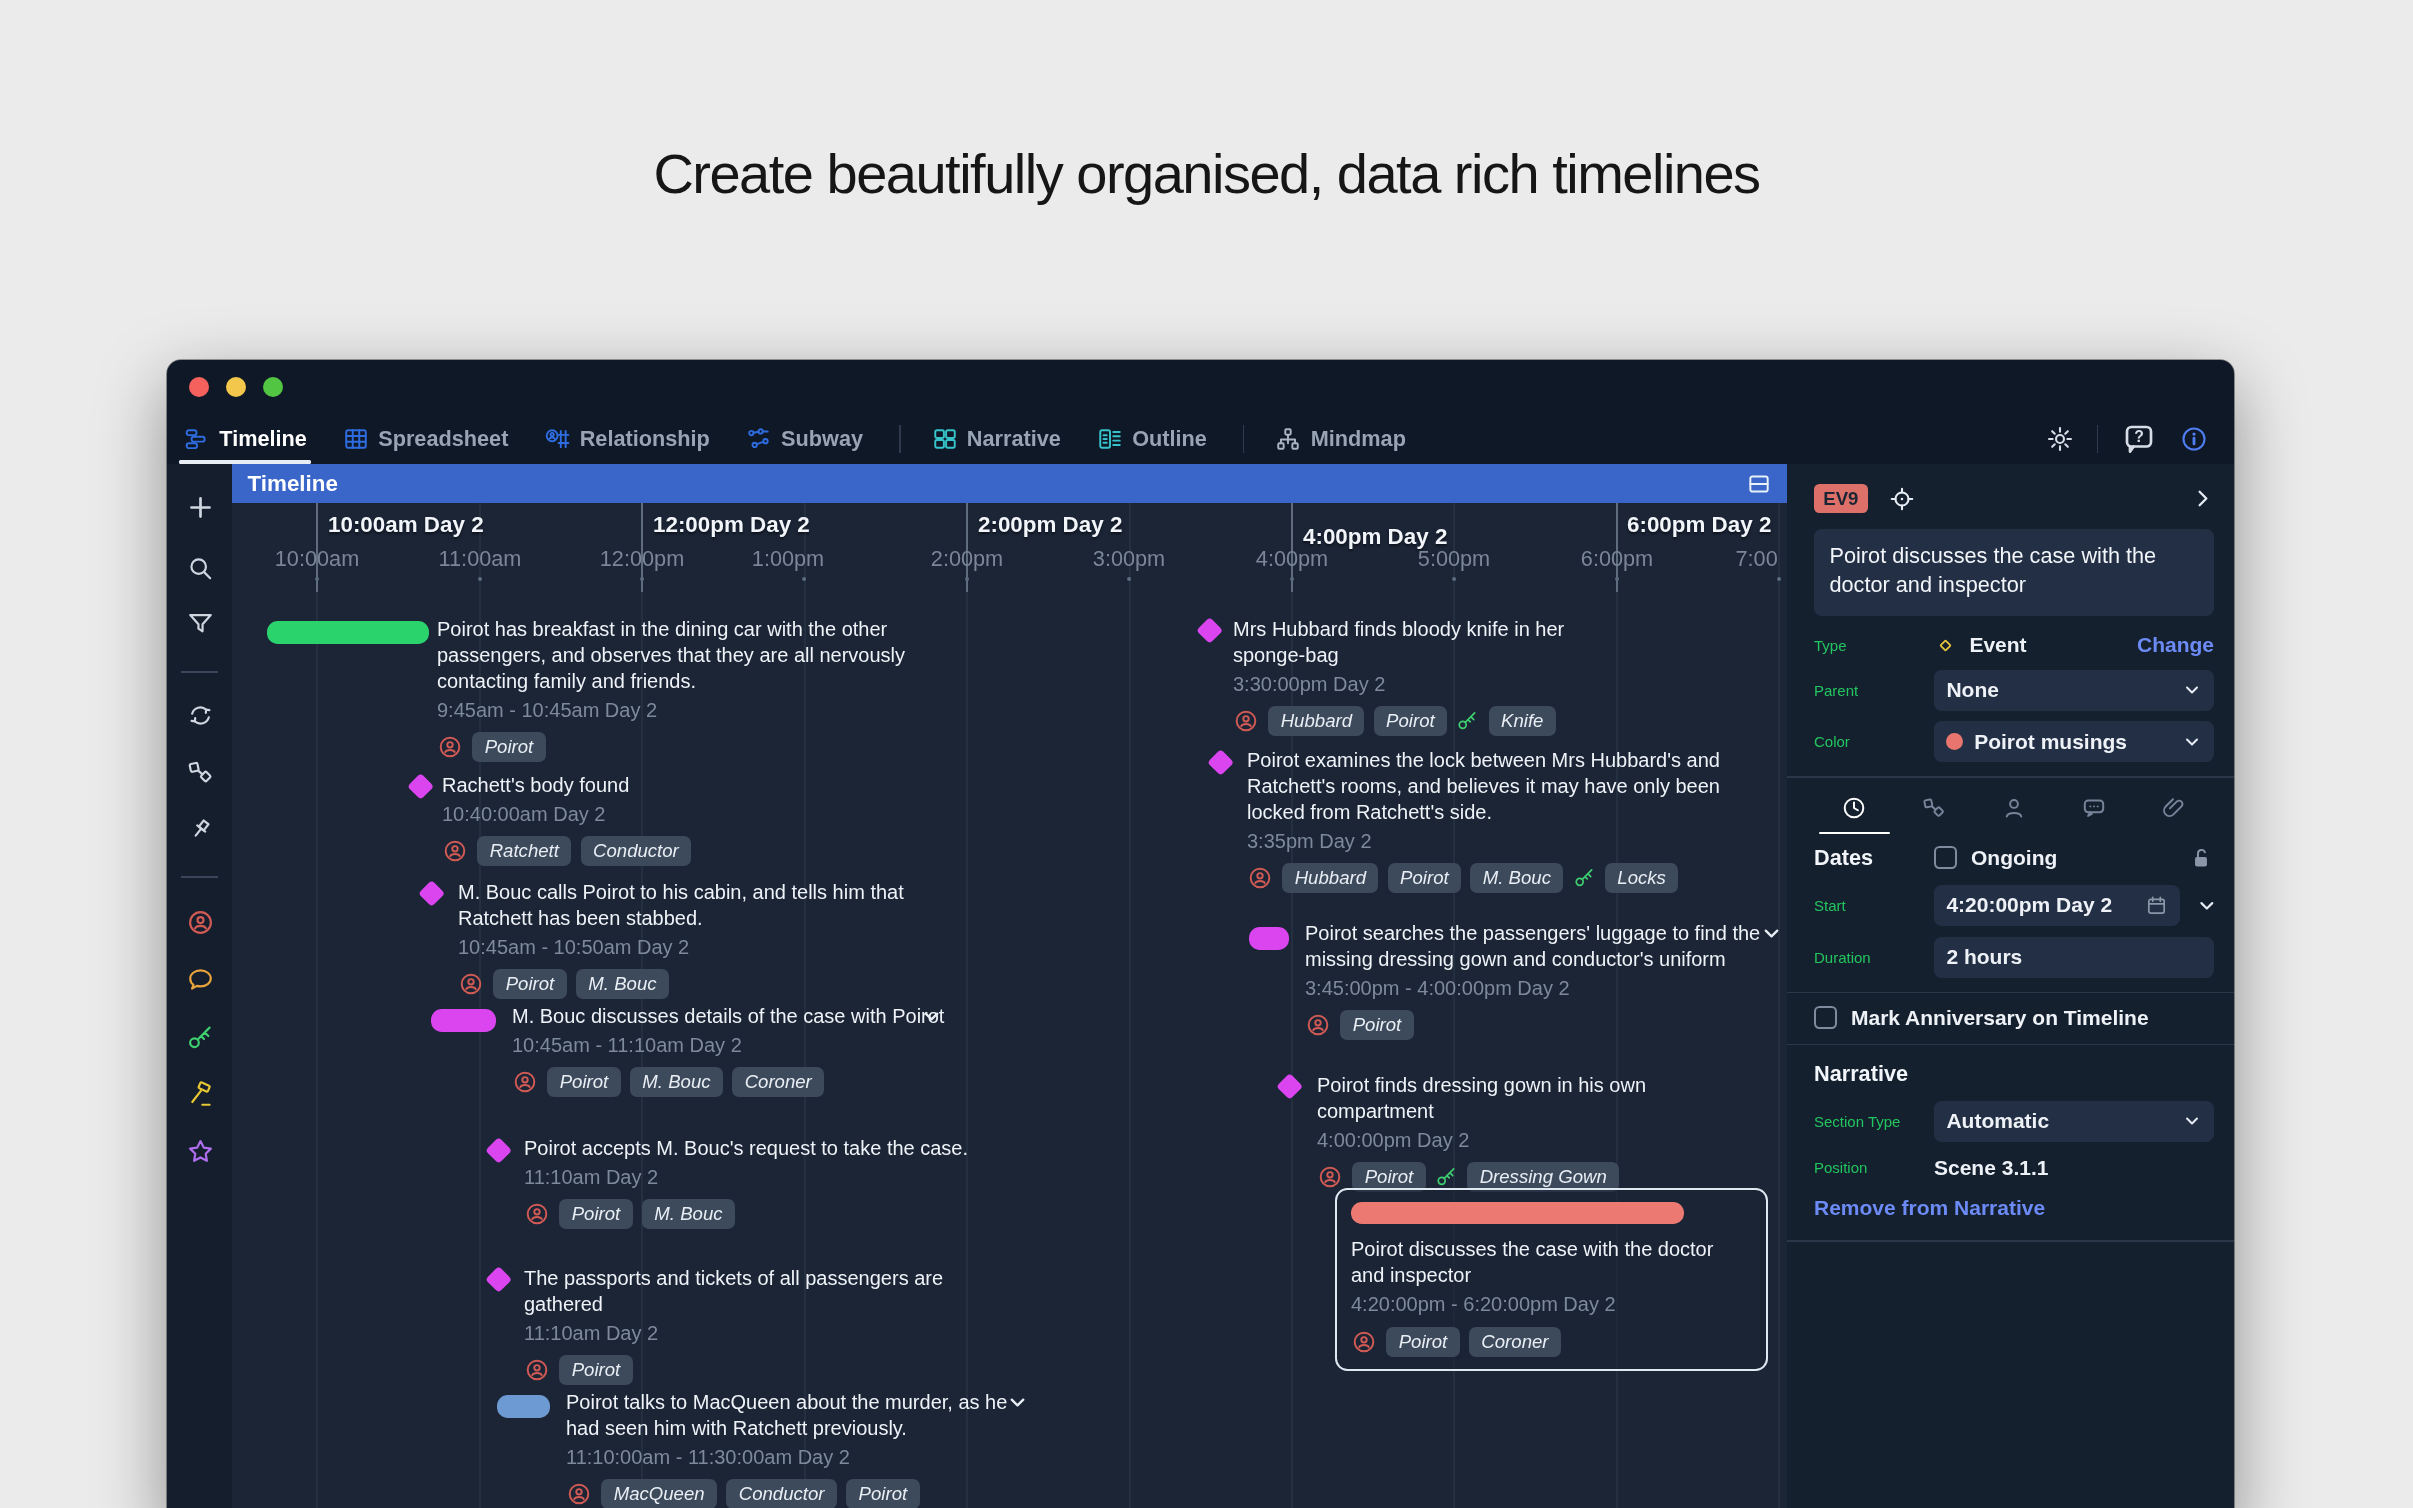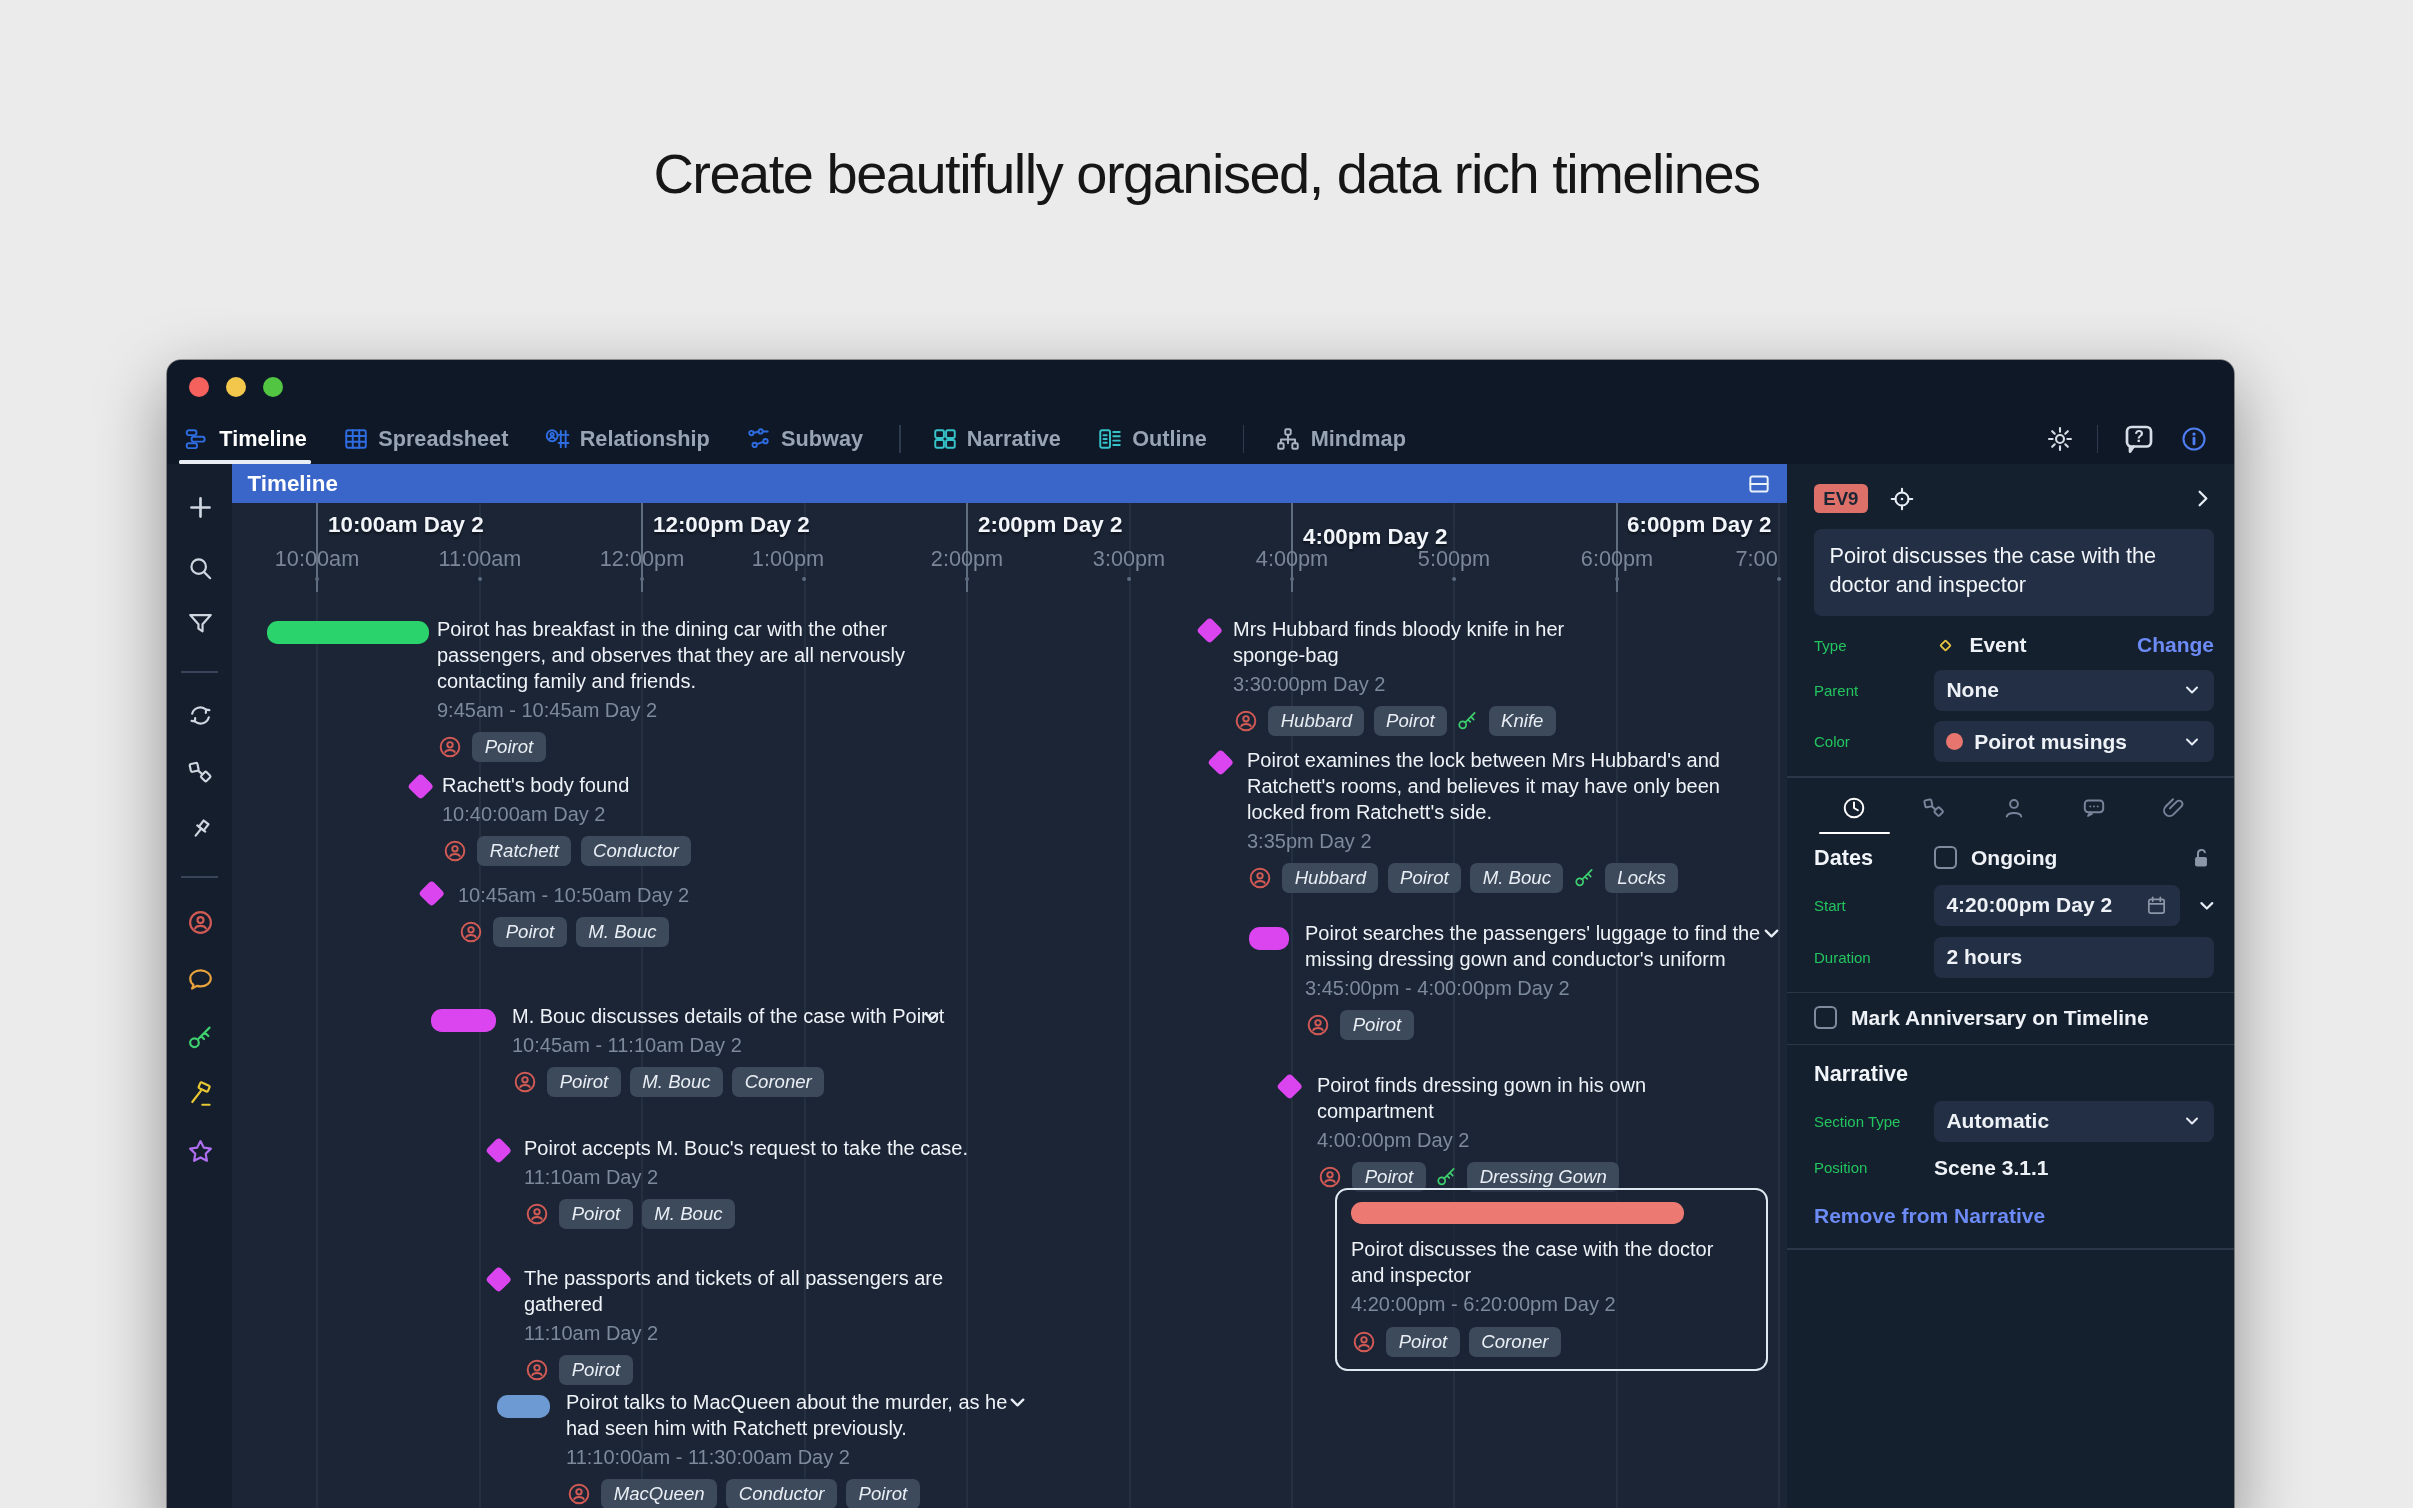--- a/index.html
+++ b/index.html
@@ -348,20 +348,21 @@
                 <circle cx="12" cy="10" r="2.5"></circle>
                 <path d="M7.6 16.8c1.1-2.7 7.7-2.7 8.8 0"></path>
               </svg>
             </span>
             <span class="chip">Ratchett</span>
             <span class="chip">Conductor</span>
           </div>
         </div>
         <div class="ev-diamond" style="left: 190px; top: 420px; background: rgb(219, 69, 240);"></div>
         <div class="ev-content" style="left: 226px; top: 415px; width: 511px;">
+          <div class="ev-title">M. Bouc calls Poirot to his cabin, and tells him that Ratchett has been stabbed.</div>
           <div class="ev-time">10:45am - 10:50am Day 2</div>
           <div class="tag-row">
             <span class="icon" style="color: rgb(209, 90, 85); font-size: 26px;">
               <svg viewBox="0 0 24 24" fill="none" stroke="currentColor" stroke-width="1.8" stroke-linecap="round" stroke-linejoin="round">
                 <circle cx="12" cy="12" r="8.6"></circle>
                 <circle cx="12" cy="10" r="2.5"></circle>
                 <path d="M7.6 16.8c1.1-2.7 7.7-2.7 8.8 0"></path>
               </svg>
             </span>
             <span class="chip">Poirot</span>
@@ -721,18 +722,18 @@
             </svg>
           </span>
       </span>
     </div>
 
     <div class="p-row" style="min-height:31px;">
       <span class="p-label">Position</span>
       <span style="font-size:21px;font-weight:700;">Scene 3.1.1</span>
     </div>
 
-    <div class="link" style="margin-top:21px;">Remove from Narrative</div>
+    <div class="link" style="margin-top:13px;">Remove from Narrative</div>
 
     <div class="p-divider" style="margin-top:20px;"></div>
   </div>
 </div>
 
 
 </body></html>

